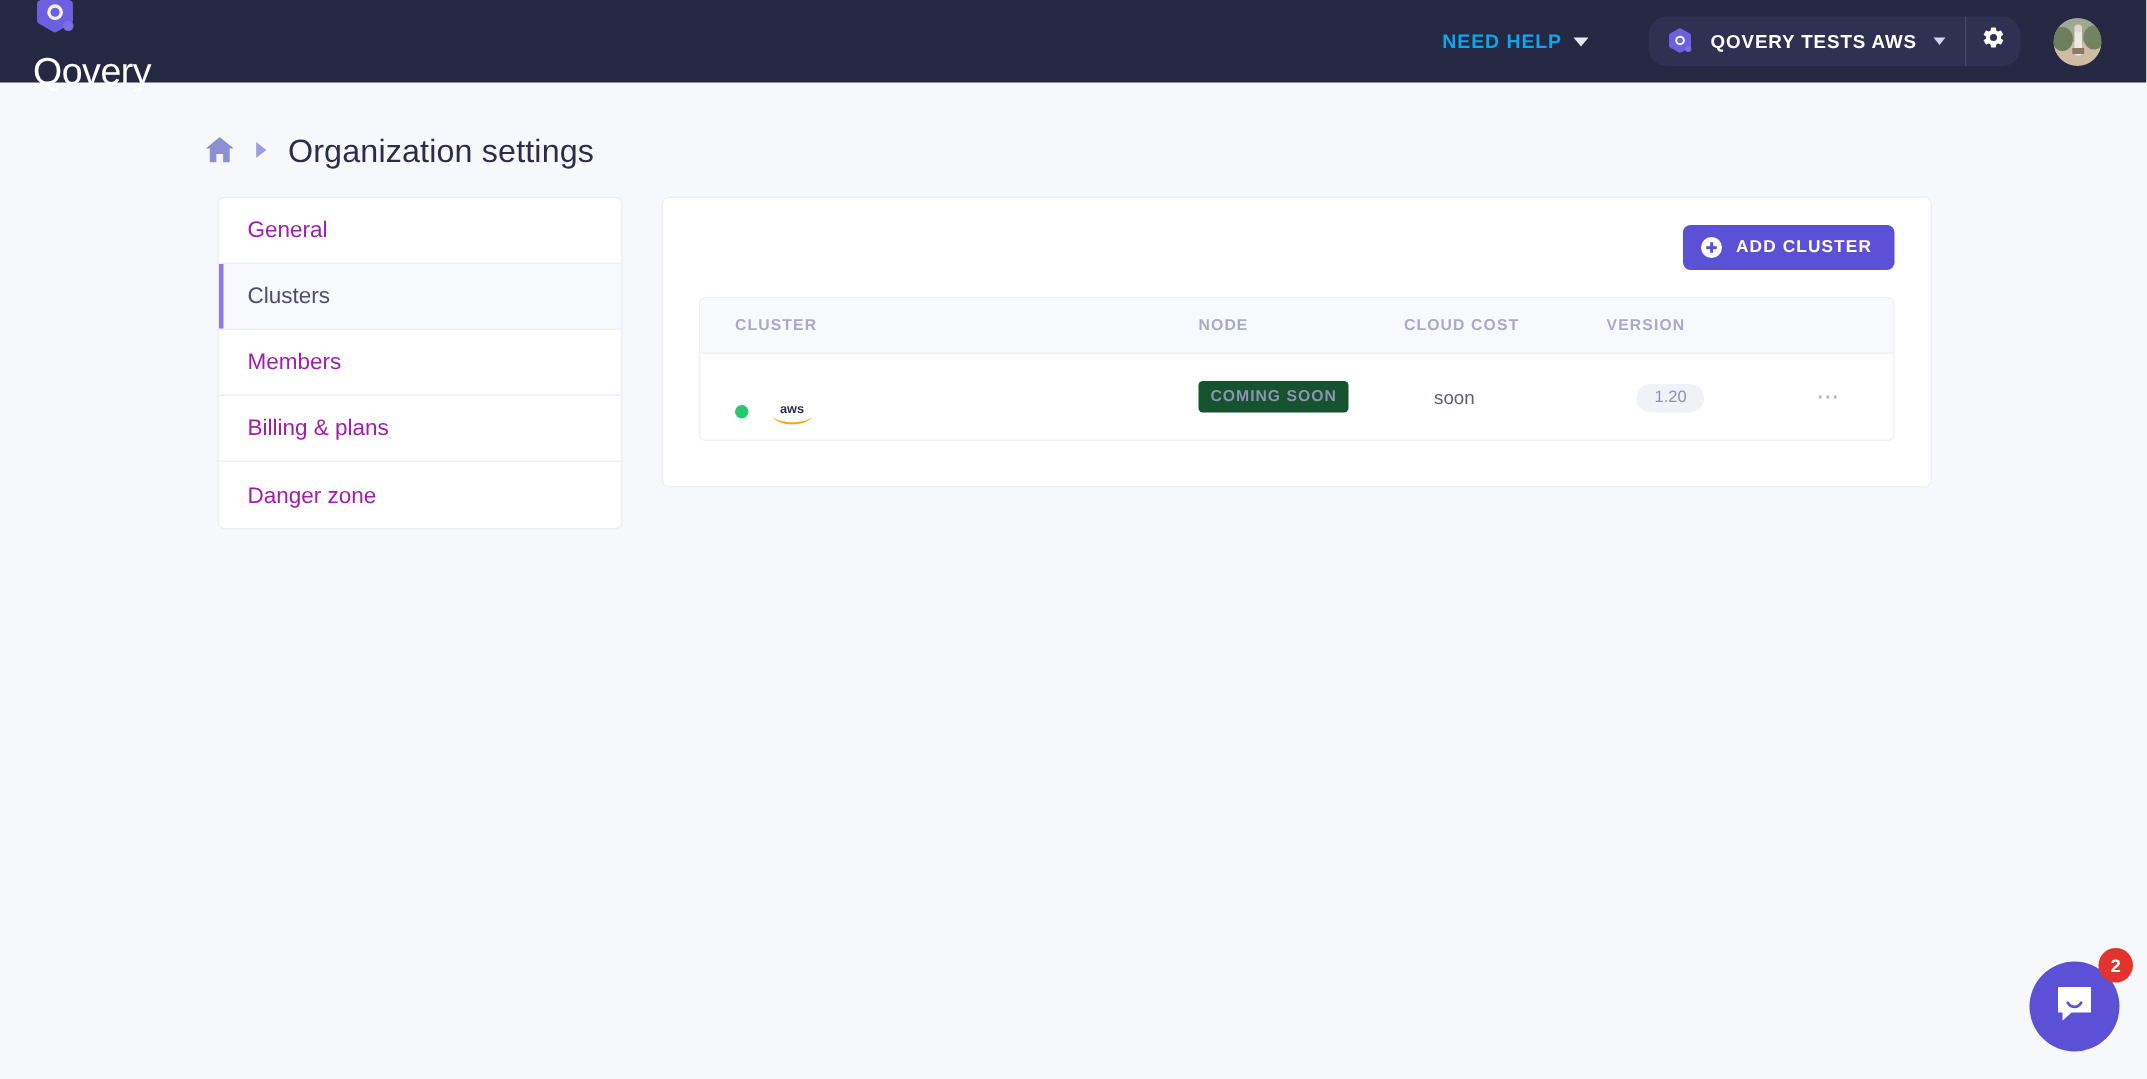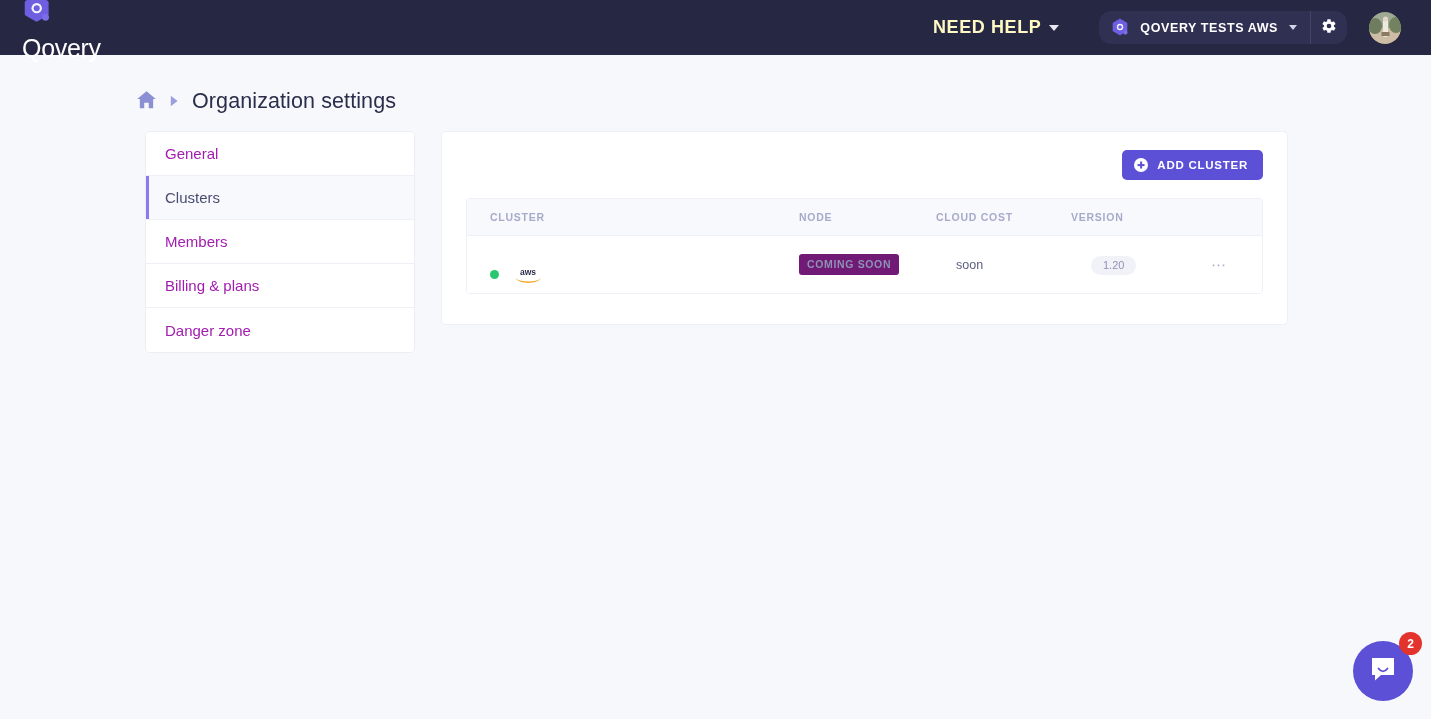--- a/index.html
+++ b/index.html
@@ -37,22 +37,22 @@
   }
   .nav-right {
     margin-left: auto;
     display: flex;
     align-items: center;
   }
   .need-help {
     display: flex;
     align-items: center;
     gap: 8px;
-    color: #fef9c3;
-    font-size: 18px;
+    color: #0ea5e9;
+    font-size: 13px;
     font-weight: 700;
     letter-spacing: 0.6px;
     cursor: pointer;
     padding: 8px 14px;
     margin-right: 26px;
   }
   .caret-down {
     width: 0; height: 0;
     border-left: 5px solid transparent;
     border-right: 5px solid transparent;
@@ -275,21 +275,21 @@
     line-height: 1.1;
     white-space: nowrap;
   }
   .cluster-region {
     font-size: 12px;
     color: #a8abc7;
   }
   .cell-node { width: 157px; }
   .coming-soon {
     display: inline-block;
-    background: #701a75;
+    background: #14532d;
     color: #8e92b4;
     border-radius: 3px;
     font-size: 10.5px;
     font-weight: 700;
     letter-spacing: 0.65px;
     padding: 4px 8px 5px 8px;
   }
   .cell-cost {
     width: 135px;
     font-size: 12.5px;

